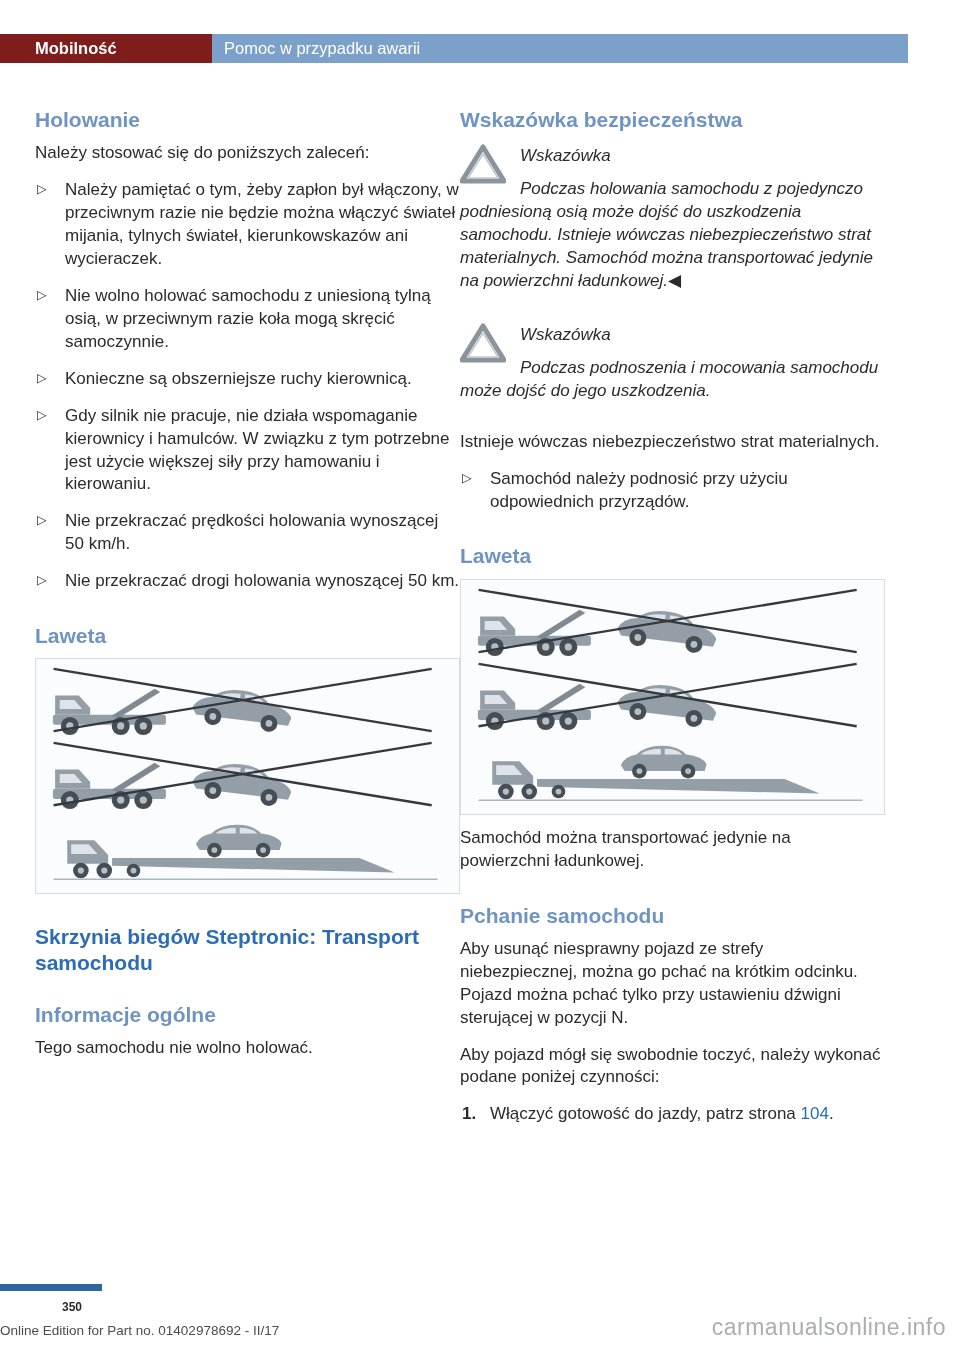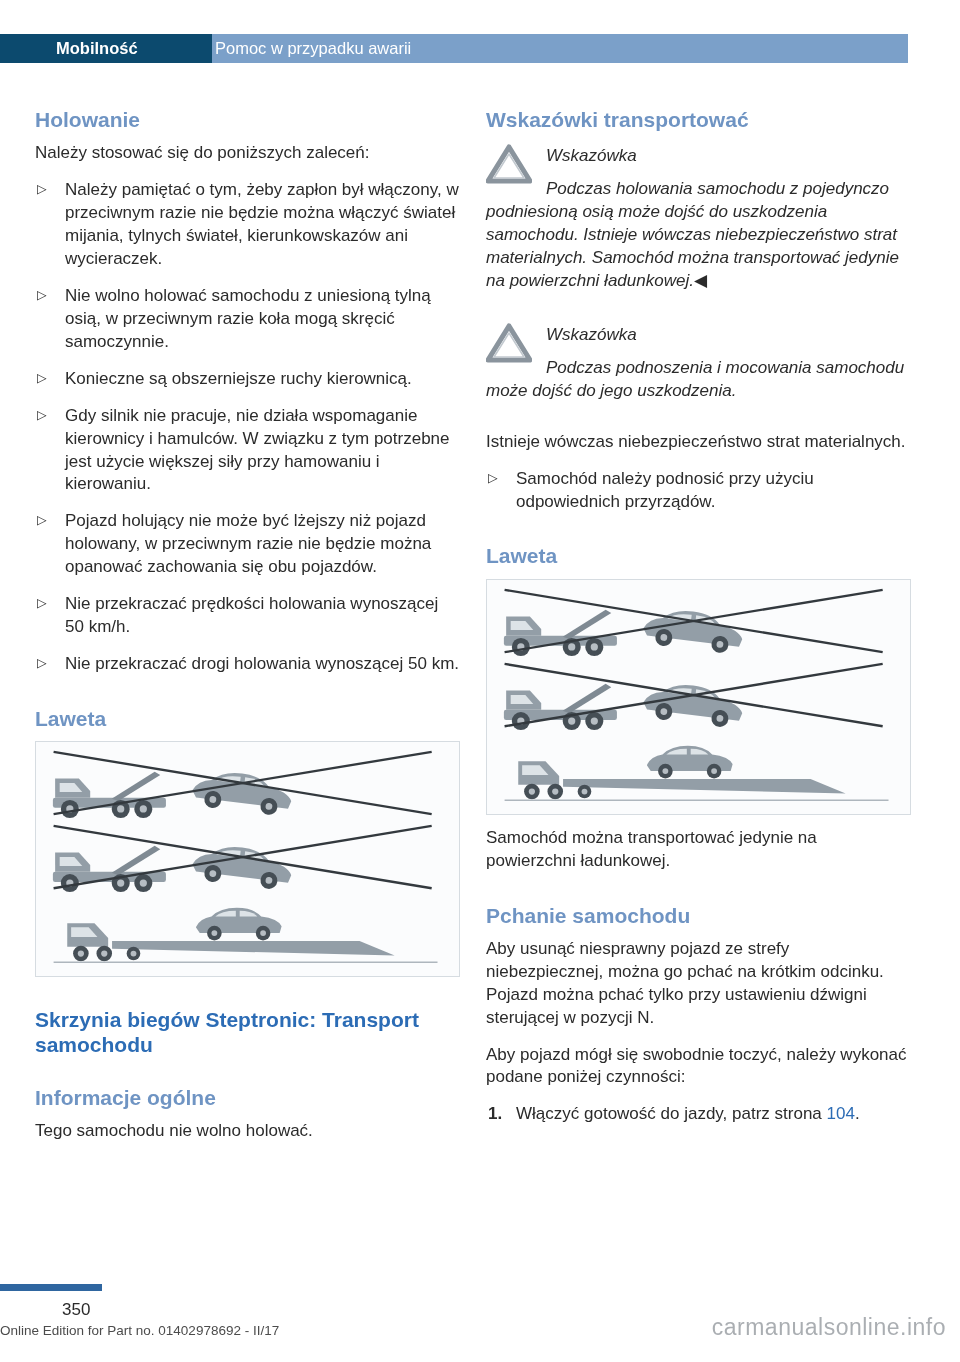--- a/index.html
+++ b/index.html
@@ -9,34 +9,34 @@
     color:#2b2b2b;
     font-family:"Liberation Sans","DejaVu Sans",sans-serif;
     font-size:17px; line-height:1.35;
     position:relative;
     overflow:hidden;
   }
 
   
   .header { display:flex; margin-top:34px; margin-right:52px; height:29px; }
   .header-left {
-    background:#0c4a6e; color:#fff;
+    background:#7f1d1d; color:#fff;
     width:212px; box-sizing:border-box;
     display:flex; align-items:center;
-    padding-left:56px; font-size:16.5px; font-weight:bold;
+    padding-left:35px; font-size:16.5px; font-weight:bold;
     flex:0 0 auto;
   }
   .header-right {
     background:#7ba0c9; color:#fff;
     flex:1 1 auto; display:flex; align-items:center;
-    padding-left:3px; font-size:16.5px;
-  }
-
-  
-  .content { display:flex; padding:44px 48px 0 35px; gap:26px; }
+    padding-left:12px; font-size:16.5px;
+  }
+
+  
+  .content { display:flex; padding:44px 48px 0 35px; }
   .col { width:425px; flex:0 0 aupx; flex:0 0 425px; }
 
   h2 {
     color:#6f94c3; font-size:21px; line-height:1.2;
     font-weight:bold; margin:30px 0 10px;
   }
   .col > h2:first-child { margin-top:0; }
   h2.strong { color:#2c6cb5; }
   h3 { color:#6f94c3; font-size:21px; font-weight:bold; margin:26px 0 8px; }
 
@@ -67,21 +67,21 @@
 
   
   ol.steps { list-style:none; margin:6px 0 0; padding:0; }
   ol.steps li { position:relative; padding-left:30px; margin-bottom:12px; }
   .step-num { position:absolute; left:2px; top:0; font-weight:bold; }
   .link { color:#2c6cb5; text-decoration:none; cursor:pointer; }
 
   
   .footer { position:absolute; left:0; bottom:0; width:100%; height:78px; }
   .footer-bar { position:absolute; top:0; left:0; width:102px; height:7px; background:#2f66a0; }
-  .footer-page { position:absolute; top:15px; left:62px; font-weight:normal; font-size:17px; }
+  .footer-page { position:absolute; top:15px; left:62px; font-weight:bold; font-size:12px; }
   .footer-edition {
     position:absolute; top:38px; left:0; width:100%;
     text-align:left; font-size:13.5px; color:#4c4c4c;
   }
   .watermark {
     position:absolute; right:14px; top:28px;
     font-size:23px; color:rgba(118,124,130,0.62); letter-spacing:0.5px;
   }
 </style>
 </head>
@@ -158,21 +158,20 @@
   <div class="col">
 
     <h2>Holowanie</h2>
     <p>Należy stosować się do poniższych zaleceń:</p>
 
     <ul class="blist">
       <li>Należy pamiętać o tym, żeby zapłon był włączony, w przeciwnym razie nie będzie można włączyć świateł mijania, tylnych świateł, kierunkowskazów ani wycieraczek.</li>
       <li>Nie wolno holować samochodu z uniesioną tylną osią, w przeciwnym razie koła mogą skręcić samoczynnie.</li>
       <li>Konieczne są obszerniejsze ruchy kierownicą.</li>
       <li>Gdy silnik nie pracuje, nie działa wspomaganie kierownicy i hamulców. W związku z tym potrzebne jest użycie większej siły przy hamowaniu i kierowaniu.</li>
-      <li>Pojazd holujący nie może być lżejszy niż pojazd holowany, w przeciwnym razie nie będzie można opanować zachowania się obu pojazdów.</li>
       <li>Nie przekraczać prędkości holowania wynoszącej 50 km/h.</li>
       <li>Nie przekraczać drogi holowania wynoszącej 50 km.</li>
     </ul>
 
     <h2>Laweta</h2>
 
     <div class="figure">
       <svg viewBox="0 0 430 232">
         <use href="#g-lawetascene"></use>
       </svg>
@@ -180,21 +179,21 @@
 
 
     <h2 class="strong">Skrzynia biegów Steptronic: Transport samochodu</h2>
     <h3>Informacje ogólne</h3>
     <p>Tego samochodu nie wolno holować.</p>
 
   </div>
 
   <div class="col">
 
-    <h2>Wskazówki transportować</h2>
+    <h2>Wskazówka bezpieczeństwa</h2>
 
     <div class="note">
       <svg class="note-icon" viewBox="0 0 46 40">
         <use href="#g-notetriangle"></use>
       </svg>
       <p class="note-label">Wskazówka</p>
       <p class="note-body">Podczas holowania samochodu z pojedynczo podniesioną osią może dojść do uszkodzenia samochodu. Istnieje wówczas niebezpieczeństwo strat materialnych. Samochód można transportować jedynie na powierzchni ładunkowej.◀</p>
     </div>
 
     <div class="note">

